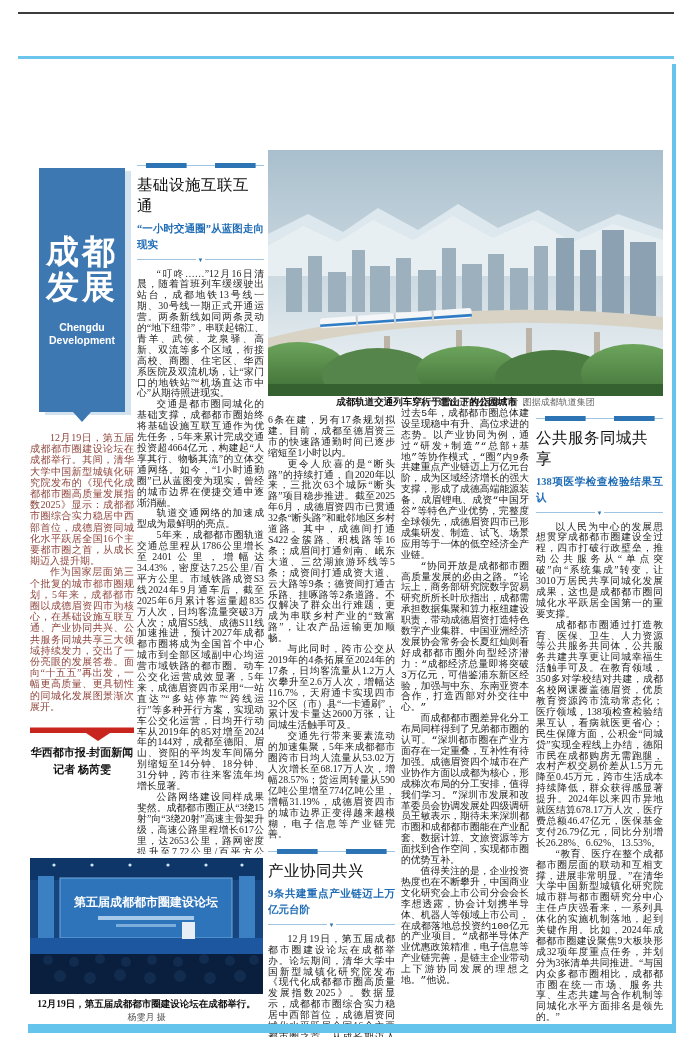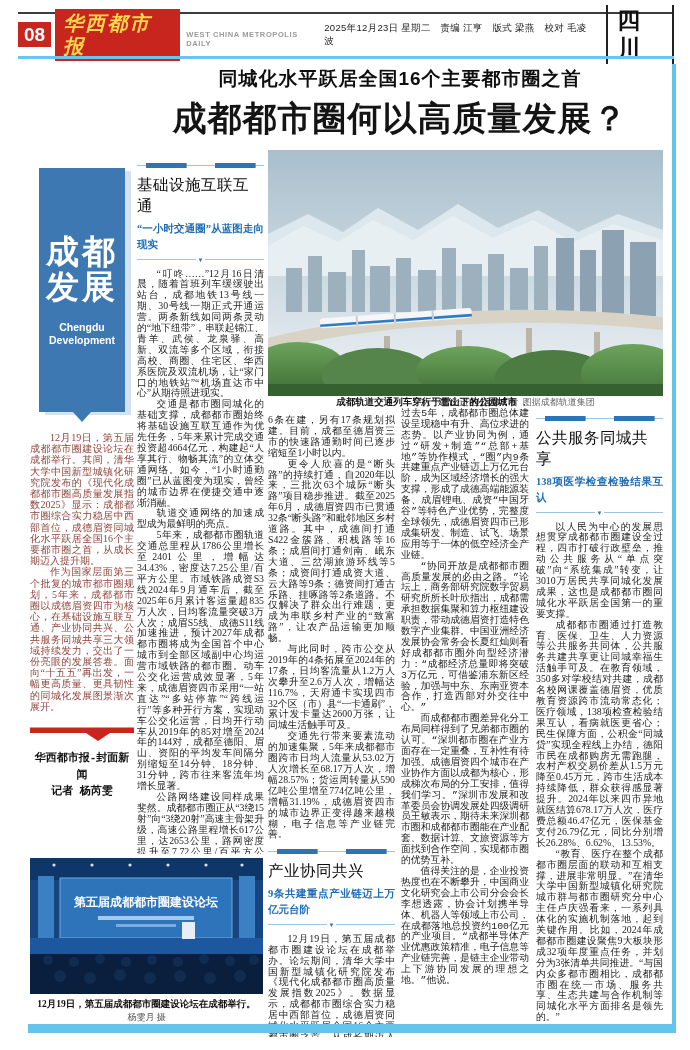--- a/index.html
+++ b/index.html
@@ -34,21 +34,21 @@
            box-shadow:6px 3px 0 #d2e2ef;}
   .dev-box:after{content:"";position:absolute;left:50%;bottom:-10px;margin-left:-9px;
            border:9px solid transparent;border-top:10px solid #3d78b2;border-bottom:none;}
   .dev-cn{font-family:"Liberation Sans",sans-serif;font-weight:bold;font-size:33px;
           line-height:1.08;letter-spacing:3px;text-align:left;}
   .dev-en{font-family:"Liberation Sans",sans-serif;font-weight:bold;font-size:10.5px;
           line-height:1.2;margin-top:16px;text-align:center;}
   .intro{margin-top:20px;font-size:10px;line-height:11.2px;color:#8e443c;text-align:justify;}
   .intro p{margin:0;text-indent:2em;}
   .ribbon{display:block;width:100%;height:18px;margin-top:12px;}
-  .byline{margin-top:8px;text-align:center;font-family:Liberation Mono, monospace;
+  .byline{margin-top:2px;text-align:center;font-family:Liberation Serif, serif;
           font-weight:bold;font-size:11px;color:#111;line-height:1.5;}
 
   
   .sec-rule{height:7px;
     background-image:linear-gradient(#2d74b4,#2d74b4),linear-gradient(#2d74b4,#2d74b4),linear-gradient(#9ec6e4,#9ec6e4);
     background-size:32% 5px,32% 5px,100% 1px;
     background-position:10% 50%,90% 50%,0 50%;
     background-repeat:no-repeat;}
   .sec-h{font-family:"Liberation Sans",sans-serif;font-weight:normal;font-size:15.5px;
          color:#0d0d0d;margin:6px 0 4px;letter-spacing:.5px;}
@@ -80,34 +80,22 @@
   
   .bottom-bar{left:28px;top:1024px;width:648px;height:9px;background:#64c4ec;}
   .right-bar{left:672px;top:64px;width:4px;height:969px;background:#64c4ec;}
 </style>
 </head>
 <body>
 
 <div class="page">
 
   <div class="abs top-rule"></div>
-  <div class="abs masthead">
-    <span class="pageno">08</span>
-    <span class="logo">华西都市报</span>
-    <span class="logo-en">WEST CHINA METROPOLIS DAILY</span>
-    <span class="mast-spacer"></span>
-    <span class="dateline"><span>2025年12月23日 星期二</span>　<span>责编 江亨　版式 梁燕　校对 毛凌波</span></span>
-    <span class="region">四川</span>
-  </div>
   <div class="abs mast-rule"></div>
 
-  <div class="abs headline">
-    <div class="kicker">同城化水平跃居全国16个主要都市圈之首</div>
-    <div class="main-title">成都都市圈何以高质量发展？</div>
-  </div>
 
   <div class="abs col-left">
     <div class="dev-box">
       <div class="dev-cn">
         <div>成都</div>
         <div>发展</div>
       </div>
       <div class="dev-en">
         <div>Chengdu</div>
         <div>Development</div>

